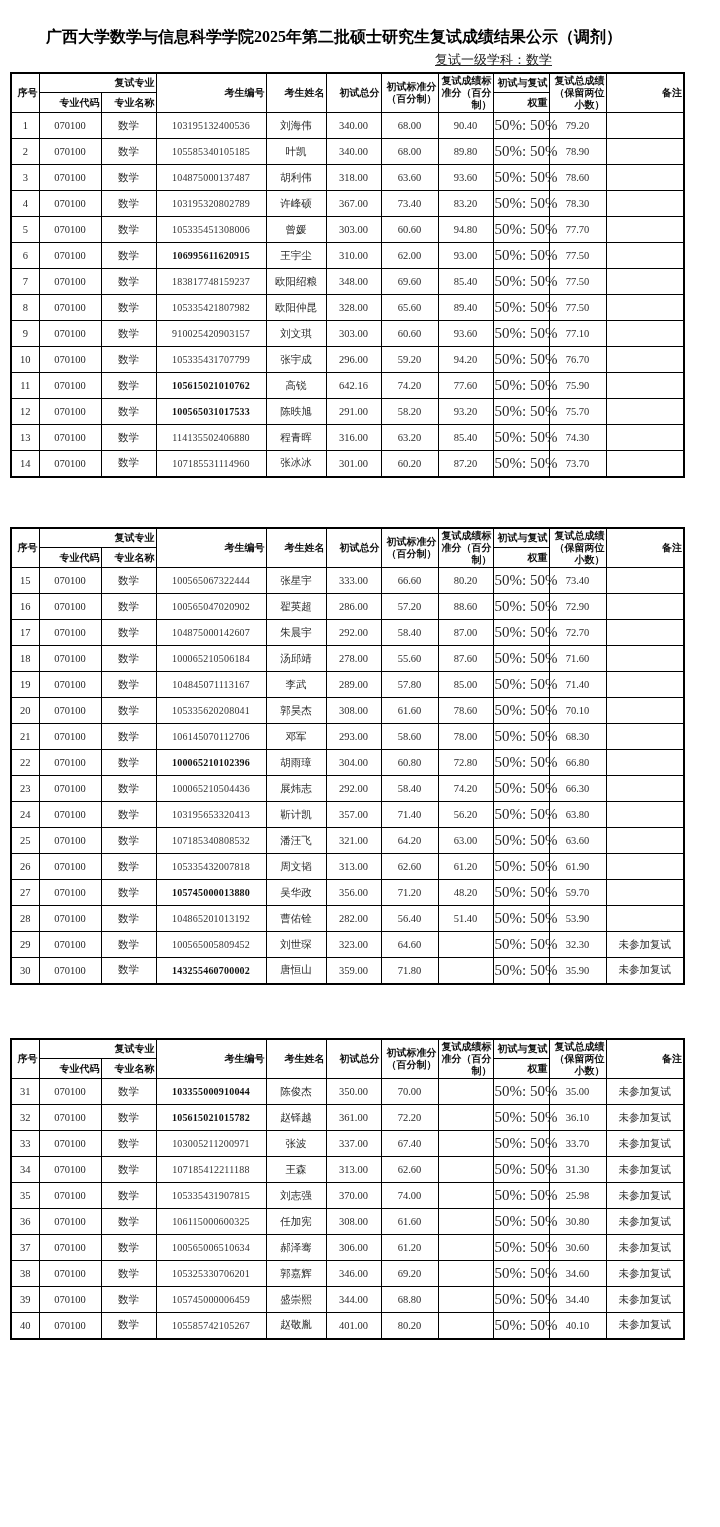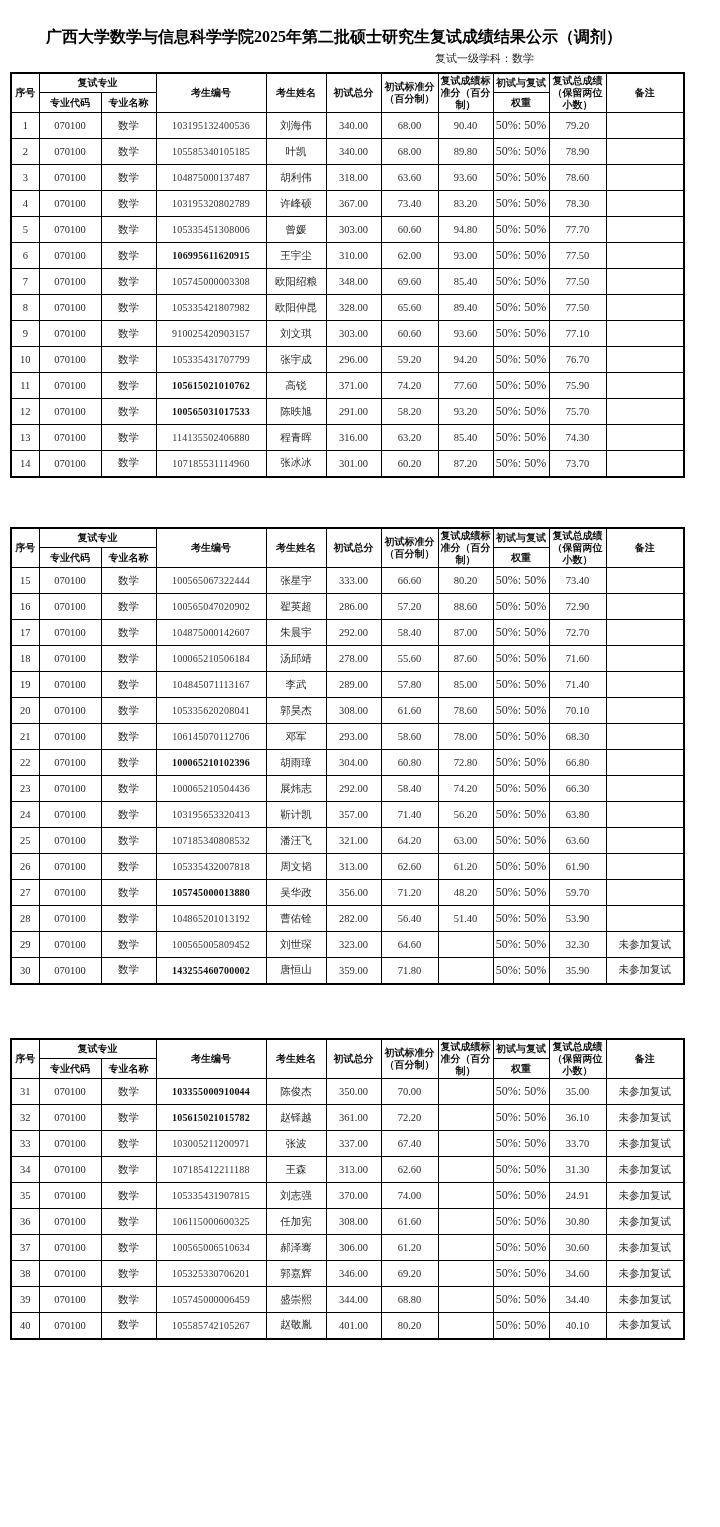--- a/index.html
+++ b/index.html
@@ -10,47 +10,47 @@
     font-family: "Liberation Serif", "DejaVu Serif", serif;
     color: #1a1a1a;
   }
   .page-title {
     position: absolute; top: 27px; left: 0; width: 668px;
     text-align: center; font-size: 16px; font-weight: bold;
     color: #000; letter-spacing: 0px;
   }
   .subtitle {
     position: absolute; top: 51px; left: 435px;
-    font-size: 11px; color: #222;
+    font-size: 13px; color: #222; text-decoration: underline;
   }
   table.score-table {
     position: absolute; left: 10px; width: 673px;
     border-collapse: collapse; table-layout: fixed;
     border: 2px solid #000;
     background: #fff;
   }
   #table-1 { top: 72px; }
   #table-2 { top: 527px; }
   #table-3 { top: 1038px; }
   .score-table th {
     border: 1px solid #000;
     font-size: 10px; font-weight: bold; color: #111;
-    line-height: 12px; text-align: center; vertical-align: middle;
+    line-height: 12px; text-align: right; vertical-align: middle;
     padding: 1px 1px; word-break: break-all; height: 19px;
   }
   .score-table td {
     border: 1px solid #000;
     font-size: 10.5px; color: #2a2a2a;
     text-align: center; vertical-align: middle;
     height: 26px; padding: 0 1px;
     word-break: break-all;
   }
   .score-table td.cell-candidate-id { font-size: 10px; letter-spacing: 0.2px; color: #333; }
   .score-table td.cell-candidate-id.bold-id { font-weight: bold; color: #111; margin-left: 40px; }
-  .score-table td.cell-weight { font-size: 12px; white-space: nowrap; }
+  .score-table td.cell-weight { font-size: 15px; white-space: nowrap; }
   .score-table td.cell-remark { font-size: 10.5px; }
 </style>
 </head>
 <body>
 
 <div class="page-title">广西大学数学与信息科学学院2025年第二批硕士研究生复试成绩结果公示（调剂）</div>
 <div class="subtitle">复试一级学科：数学</div>
 
 <table class="score-table" id="table-1">
   <colgroup>
@@ -161,21 +161,21 @@
         <td class="cell-initial-std">62.00</td>
         <td class="cell-retest-std">93.00</td>
         <td class="cell-weight">50%: 50%</td>
         <td class="cell-final-total">77.50</td>
         <td class="cell-remark"></td>
       </tr>
       <tr>
         <td class="cell-serial-number">7</td>
         <td class="cell-major-code">070100</td>
         <td class="cell-major-name">数学</td>
-        <td class="cell-candidate-id">105745000003308</td>
+        <td class="cell-candidate-id">183817748159237</td>
         <td class="cell-candidate-name">欧阳绍粮</td>
         <td class="cell-initial-total">348.00</td>
         <td class="cell-initial-std">69.60</td>
         <td class="cell-retest-std">85.40</td>
         <td class="cell-weight">50%: 50%</td>
         <td class="cell-final-total">77.50</td>
         <td class="cell-remark"></td>
       </tr>
       <tr>
         <td class="cell-serial-number">8</td>
@@ -215,21 +215,21 @@
         <td class="cell-weight">50%: 50%</td>
         <td class="cell-final-total">76.70</td>
         <td class="cell-remark"></td>
       </tr>
       <tr>
         <td class="cell-serial-number">11</td>
         <td class="cell-major-code">070100</td>
         <td class="cell-major-name">数学</td>
         <td class="cell-candidate-id bold-id">105615021010762</td>
         <td class="cell-candidate-name">高锐</td>
-        <td class="cell-initial-total">371.00</td>
+        <td class="cell-initial-total">642.16</td>
         <td class="cell-initial-std">74.20</td>
         <td class="cell-retest-std">77.60</td>
         <td class="cell-weight">50%: 50%</td>
         <td class="cell-final-total">75.90</td>
         <td class="cell-remark"></td>
       </tr>
       <tr>
         <td class="cell-serial-number">12</td>
         <td class="cell-major-code">070100</td>
         <td class="cell-major-name">数学</td>
@@ -605,21 +605,21 @@
       <tr>
         <td class="cell-serial-number">35</td>
         <td class="cell-major-code">070100</td>
         <td class="cell-major-name">数学</td>
         <td class="cell-candidate-id">105335431907815</td>
         <td class="cell-candidate-name">刘志强</td>
         <td class="cell-initial-total">370.00</td>
         <td class="cell-initial-std">74.00</td>
         <td class="cell-retest-std"></td>
         <td class="cell-weight">50%: 50%</td>
-        <td class="cell-final-total">24.91</td>
+        <td class="cell-final-total">25.98</td>
         <td class="cell-remark">未参加复试</td>
       </tr>
       <tr>
         <td class="cell-serial-number">36</td>
         <td class="cell-major-code">070100</td>
         <td class="cell-major-name">数学</td>
         <td class="cell-candidate-id">106115000600325</td>
         <td class="cell-candidate-name">任加宪</td>
         <td class="cell-initial-total">308.00</td>
         <td class="cell-initial-std">61.60</td>

